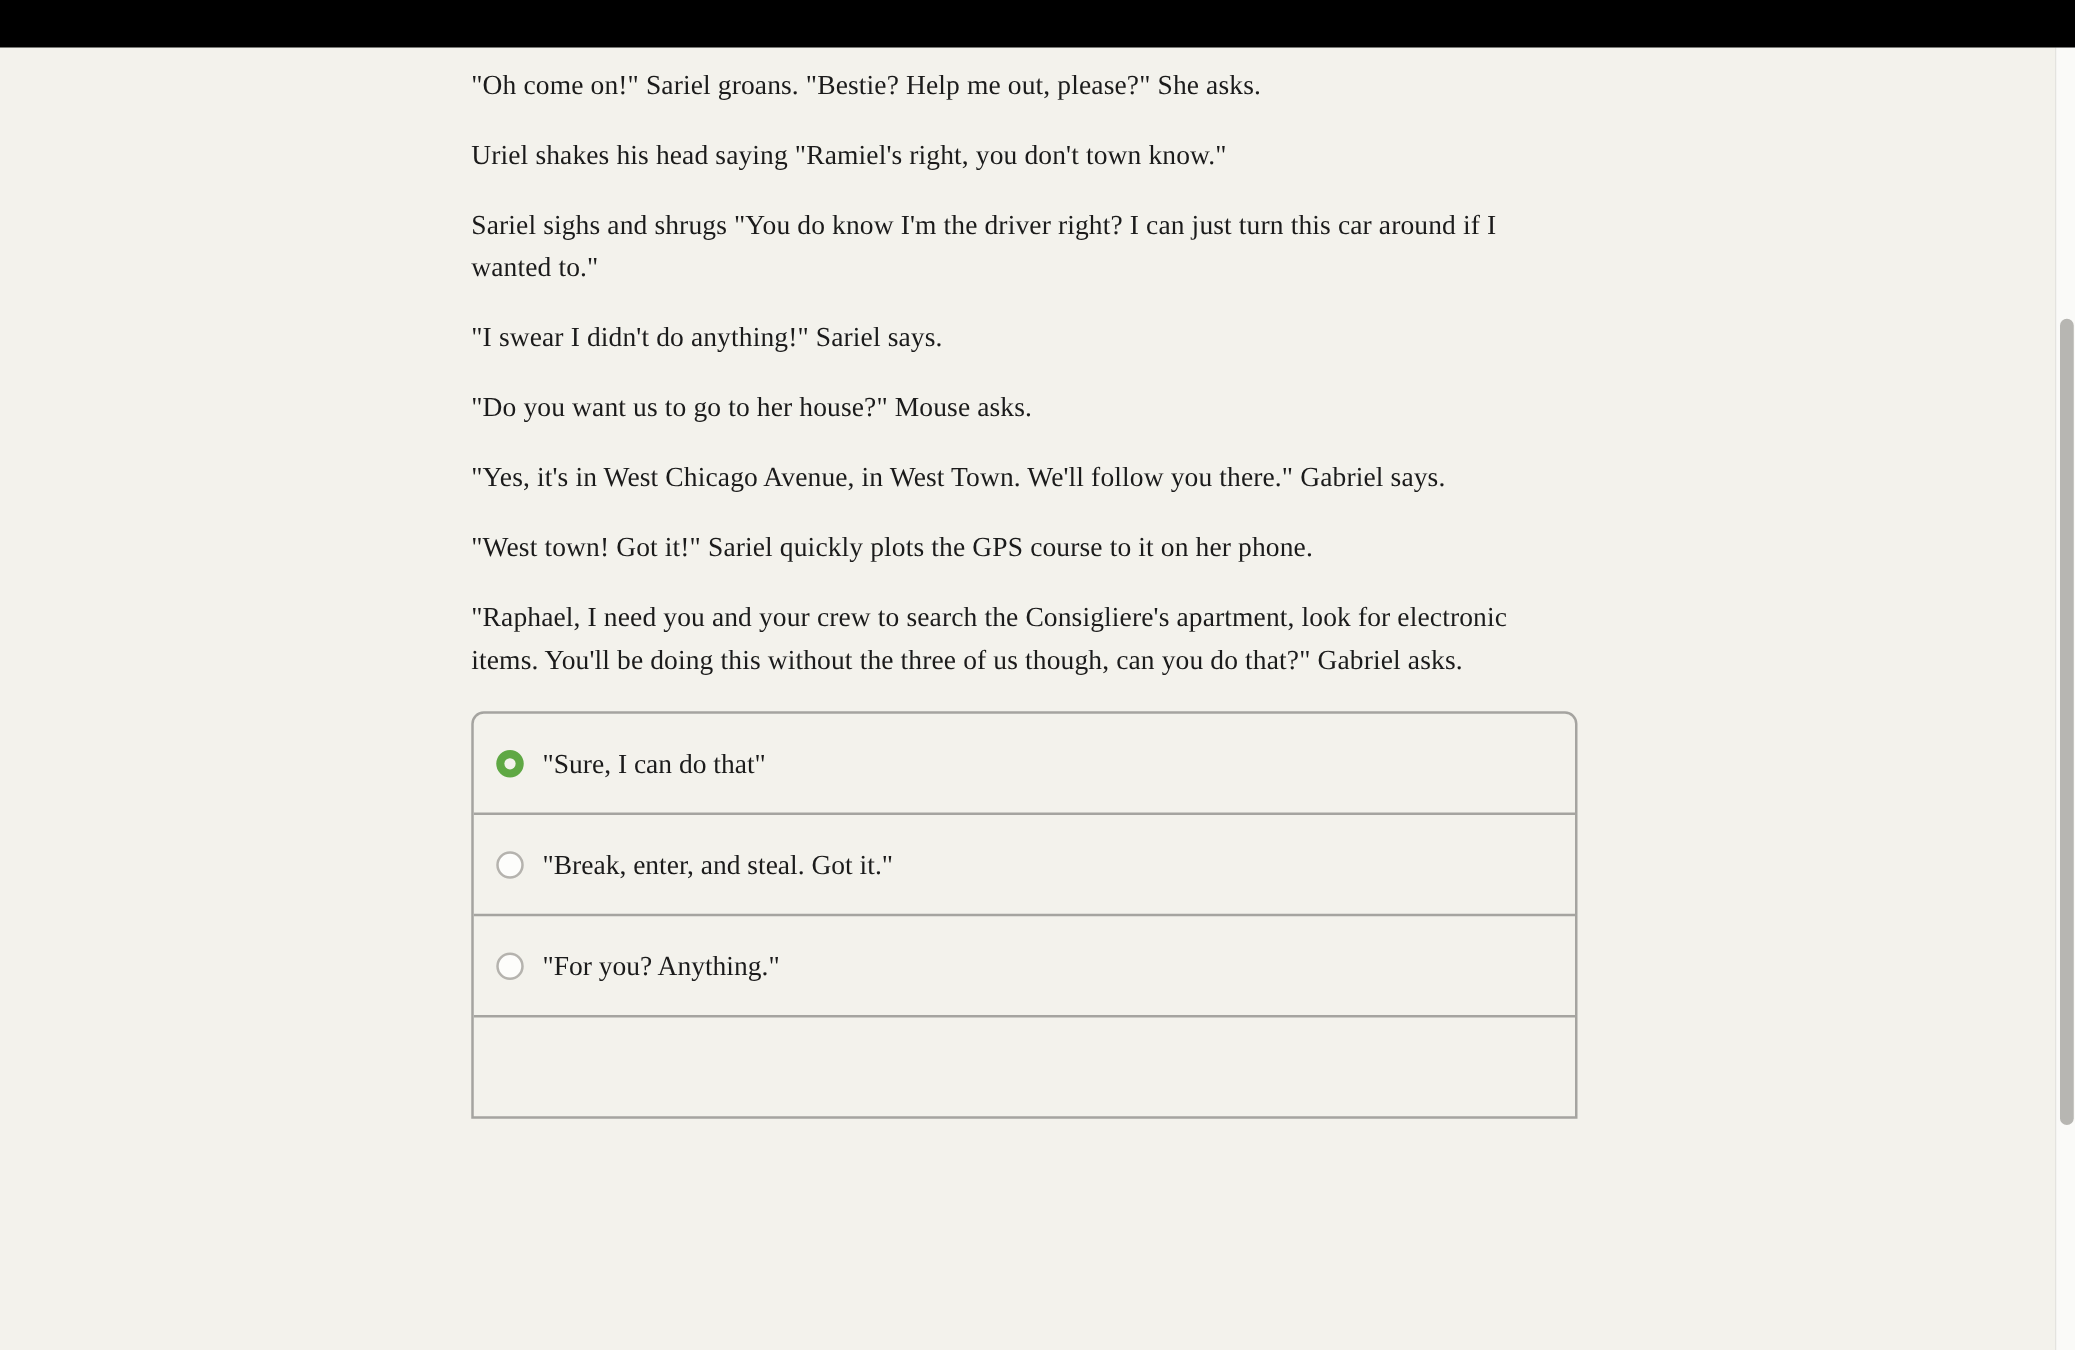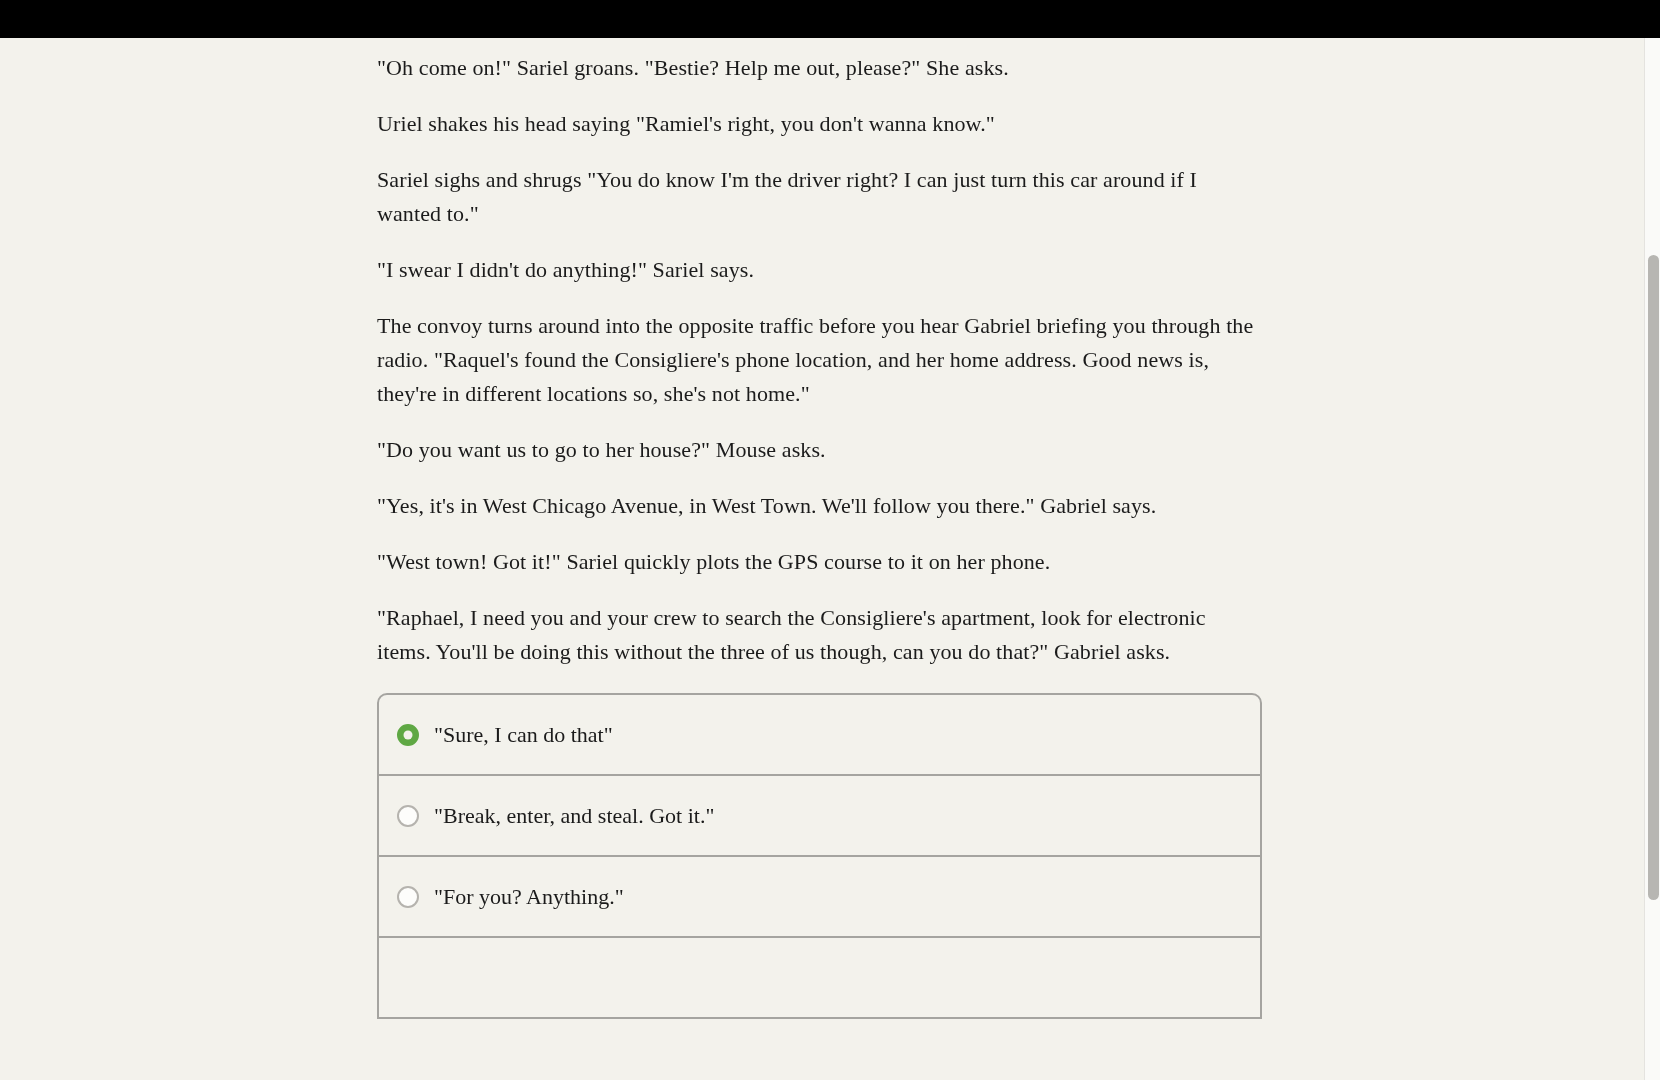--- a/index.html
+++ b/index.html
@@ -82,24 +82,23 @@
   }
 </style>
 </head>
 <body>
 
 <div class="topbar"></div>
 
 <main class="content">
   <div class="story" id="story-paragraphs">
       <p>"Oh come on!" Sariel groans. "Bestie? Help me out, please?" She asks.</p>
-      <p>Uriel shakes his head saying "Ramiel's right, you don't wanna know."</p>
+      <p>Uriel shakes his head saying "Ramiel's right, you don't town know."</p>
       <p>Sariel sighs and shrugs "You do know I'm the driver right? I can just turn this car around if I wanted to."</p>
       <p>"I swear I didn't do anything!" Sariel says.</p>
-      <p>The convoy turns around into the opposite traffic before you hear Gabriel briefing you through the radio. "Raquel's found the Consigliere's phone location, and her home address. Good news is, they're in different locations so, she's not home."</p>
       <p>"Do you want us to go to her house?" Mouse asks.</p>
       <p>"Yes, it's in West Chicago Avenue, in West Town. We'll follow you there." Gabriel says.</p>
       <p>"West town! Got it!" Sariel quickly plots the GPS course to it on her phone.</p>
       <p>"Raphael, I need you and your crew to search the Consigliere's apartment, look for electronic items. You'll be doing this without the three of us though, can you do that?" Gabriel asks.</p>
     </div>
   <div class="choices" id="choice-list">
       <div class="choice-row">
     <span class="radio selected"></span>
     <span class="choice-label">"Sure, I can do that"</span>
   </div>

